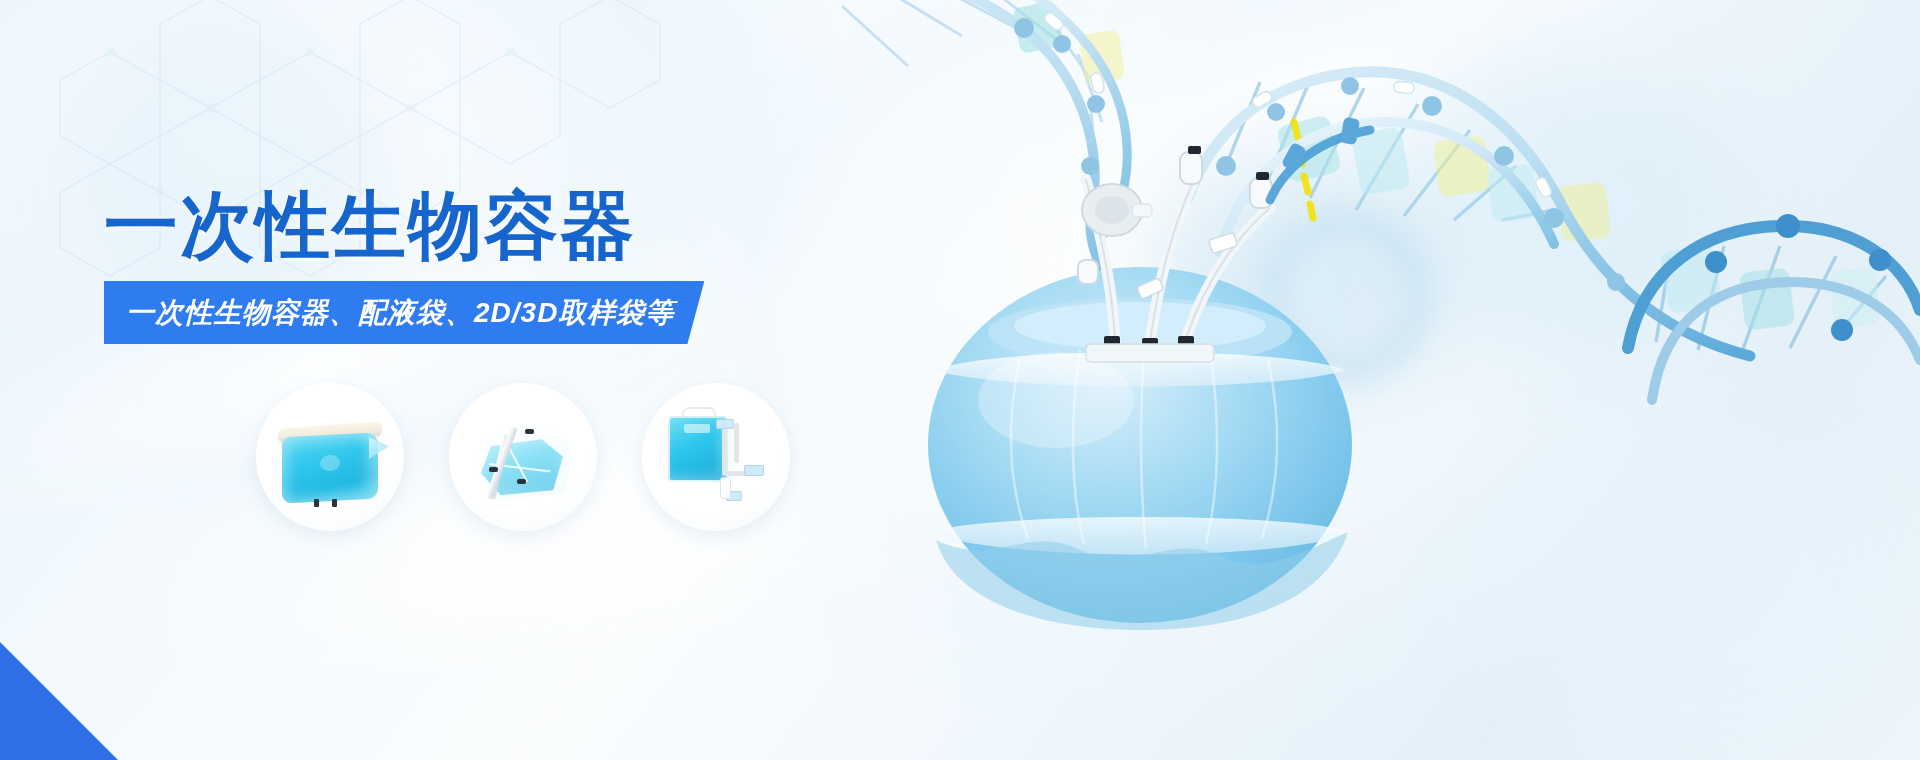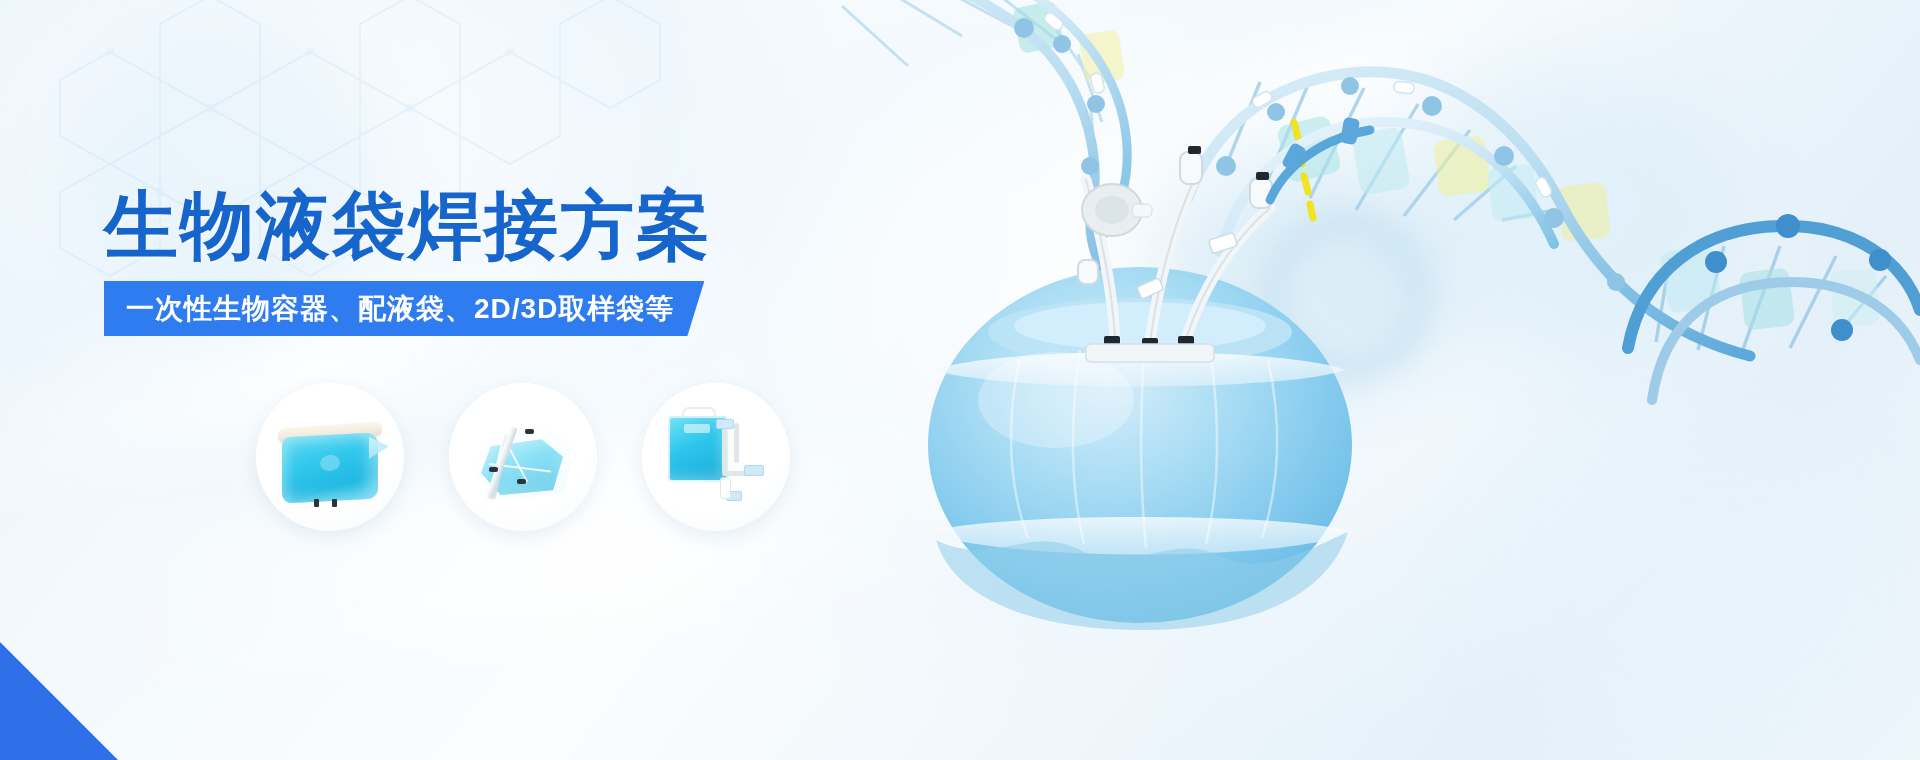--- a/index.html
+++ b/index.html
@@ -41,27 +41,28 @@
   .headline{
     position:absolute;left:104px;top:186px;
     font-size:74px;line-height:80px;font-weight:700;
     letter-spacing:2px;color:#1565cc;white-space:nowrap;
     text-shadow:0 2px 5px rgba(255,255,255,.75);
     font-family:"Liberation Sans","DejaVu Sans",sans-serif;
   }
 
   
   .ribbon{
-    position:absolute;left:104px;top:281px;height:55px;
+    position:absolute;left:104px;top:281px;height:63px;
     background:#2f7bf0;color:#ffffff;
     display:flex;align-items:center;
     padding:0 30px 0 22px;
     font-size:28px;font-weight:700;letter-spacing:1px;white-space:nowrap;
     clip-path:polygon(0 0,100% 0,calc(100% - 17px) 100%,0 100%);
     box-shadow:0 3px 10px rgba(47,123,240,.22);
+    font-style:italic;
   }
 
   
   .corner-wedge{
     position:absolute;left:0;bottom:0;width:0;height:0;
     border-left:118px solid #2f6fe8;border-top:118px solid transparent;
   }
 
   
   .circles{position:absolute;left:250px;top:383px;width:600px;height:180px;}
@@ -378,21 +379,21 @@
         <rect x="322" y="58" width="16" height="26" rx="5" transform="rotate(10 330 71)"></rect>
       </g>
 
       <g fill="#ffffff" stroke="#cfdae1" stroke-width="1.4">
         <rect x="190" y="176" width="26" height="14" rx="3" transform="rotate(-18 203 183)"></rect>
         <rect x="118" y="222" width="24" height="13" rx="3" transform="rotate(-24 130 228)"></rect>
       </g>
     </svg>
   </div>
 
-  <div class="headline">生物液袋焊接方案</div>
+  <div class="headline">一次性生物容器</div>
 
   <div class="ribbon">一次性生物容器、配液袋、2D/3D取样袋等</div>
 
   <div class="circles">
 
     <div class="pcircle pc1">
       <div class="bag1">
         <div class="seal"></div>
         <div class="body"></div>
         <div class="wing"></div>

